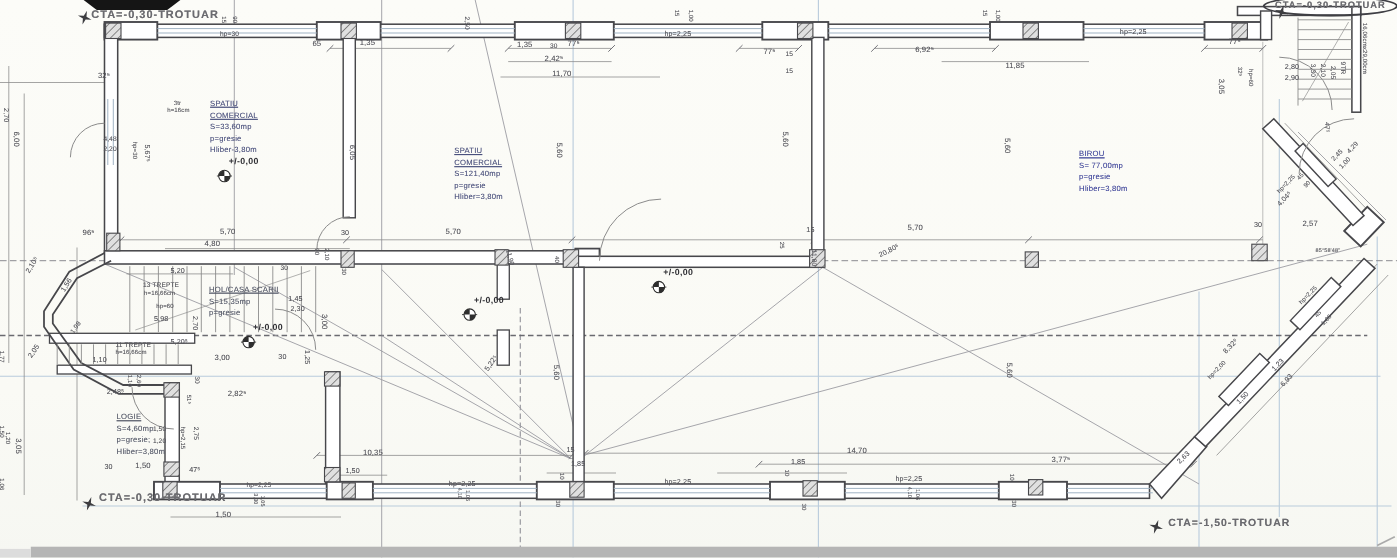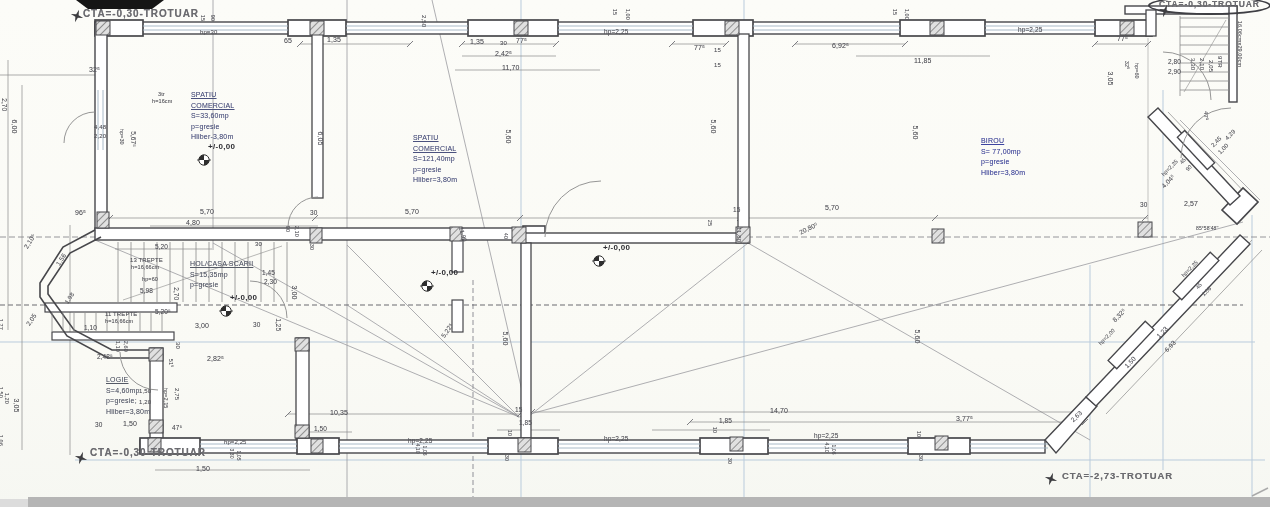--- a/index.html
+++ b/index.html
@@ -267,21 +267,21 @@
     <rect x="0" y="499" width="28" height="8" fill="#dcdcdc"></rect>
     <line x1="1252" y1="496" x2="1268" y2="488" stroke="#aaaaaa" stroke-width="1.5"></line>
   </g>
 </svg>
 
 <div class="layer">
 
 <span class="cta" style="left: 83px; top: 8px; font-size: 10px;">CTA=-0,30-TROTUAR</span>
       <span class="cta circled" style="left: 1148px; top: -4px; font-size: 8.5px;">CTA=-0,30-TROTUAR</span>
       <span class="cta" style="left: 90px; top: 447px; font-size: 10px;">CTA=-0,30-TROTUAR</span>
-      <span class="cta" style="left: 1062px; top: 471px; font-size: 9.5px;">CTA=-2,73-TROTUAR</span>
+      <span class="cta" style="left: 1062px; top: 471px; font-size: 9.5px;">CTA=-1,50-TROTUAR</span>
     </div>
 
 <div class="layer">
 
 <div class="room" style="left: 191px; top: 90px; color: rgb(74, 81, 126);">
       <div class="t">SPATIU
 COMERCIAL</div>
       <div class="l">S=33,60mp
 p=gresie
 Hliber-3,80m</div>

